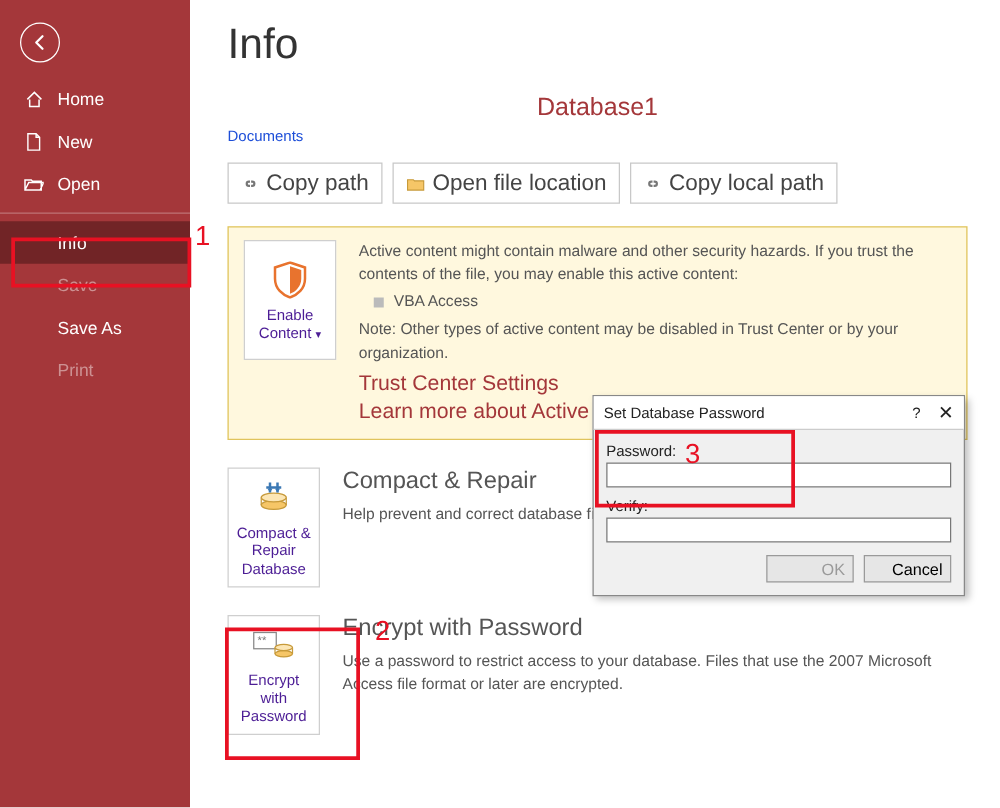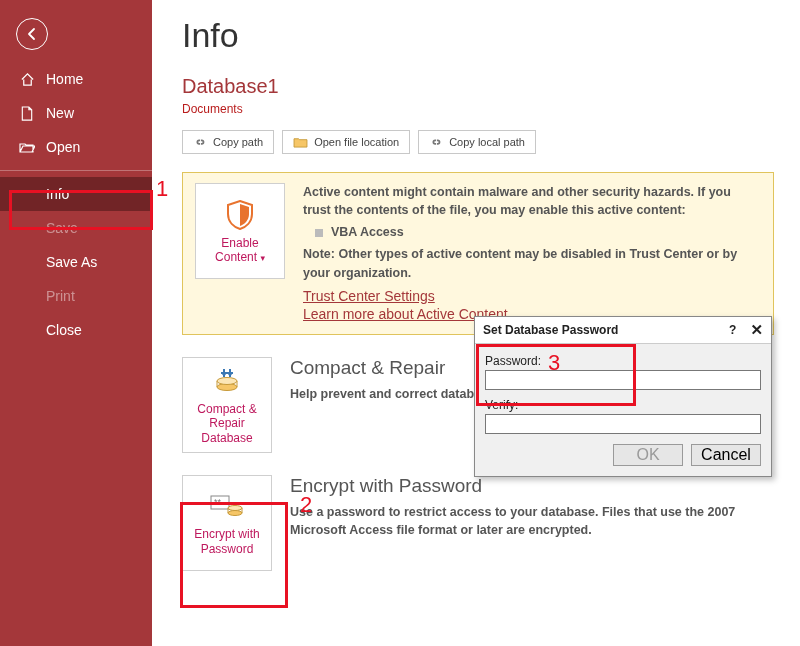--- a/index.html
+++ b/index.html
@@ -8,47 +8,47 @@
   .sidebar{width:152px;background:#A4373A;color:#fff;display:flex;flex-direction:column;padding-top:12px;box-sizing:border-box;}
   .back-btn{width:30px;height:30px;border:1.5px solid #fff;border-radius:50%;margin:6px 0 12px 16px;display:flex;align-items:center;justify-content:center;cursor:pointer;}
   .nav-item{display:flex;align-items:center;height:34px;padding-left:18px;color:#fff;cursor:pointer;font-size:14px;}
   .nav-item.selected{background:#712426;}
   .nav-item.disabled{color:rgba(255,255,255,0.45);cursor:default;}
   .nav-icon{width:18px;display:flex;align-items:center;justify-content:center;margin-right:10px;}
   .nav-spacer{height:6px;}
   
   .main{flex:1;padding:16px 26px 0 30px;box-sizing:border-box;overflow:hidden;position:relative;}
   h1.page-title{font-size:34px;font-weight:300;margin:0 0 20px 0;color:#333;}
-  .db-name{color:#A4373A;font-size:20px;margin:0 0 4px 0;}
-  .db-path{font-size:12px;color:#b91c1c;margin:0 0 14px 0;}
+  .db-name{color:#A4373A;font-size:20px;margin:0 0 4px 0;text-align:center;}
+  .db-path{font-size:12px;color:#1d4ed8;margin:0 0 14px 0;}
   .toolbar{display:flex;gap:8px;margin-bottom:18px;}
-  .tool-btn{border:1px solid #c8c8c8;background:#fff;padding:5px 10px;font-size:11px;display:flex;align-items:flex-start;gap:6px;cursor:pointer;color:#444;}
+  .tool-btn{border:1px solid #c8c8c8;background:#fff;padding:5px 10px;font-size:18px;display:flex;align-items:center;gap:6px;cursor:pointer;color:#444;}
   .tool-btn svg{flex:0 0 auto;}
   
   .tile-row{display:flex;align-items:flex-start;margin-bottom:22px;position:relative;}
-  .tile{width:90px;height:96px;border:1px solid #cfcfcf;background:#fff;display:flex;flex-direction:column;align-items:center;justify-content:center;text-align:center;font-size:12px;color:#be185d;cursor:pointer;box-sizing:border-box;padding:4px;}
+  .tile{width:74px;height:96px;border:1px solid #cfcfcf;background:#fff;display:flex;flex-direction:column;align-items:center;justify-content:center;text-align:center;font-size:12px;color:#4c1d95;cursor:pointer;box-sizing:border-box;padding:4px;}
   .tile .tile-icon{height:34px;display:flex;align-items:center;justify-content:center;margin-bottom:4px;}
   .tile-label{line-height:1.2;}
   .tile-body{margin-left:18px;flex:1;}
   .tile-body h3{margin:0 0 6px 0;font-size:19px;font-weight:400;color:#555;}
-  .tile-body p{margin:0 0 4px 0;font-size:12.5px;color:#555;line-height:1.45;font-weight:bold;}
-  .tile-body a{color:#A4373A;text-decoration:underline;font-size:14px;display:inline-block;margin-top:2px;cursor:pointer;}
+  .tile-body p{margin:0 0 4px 0;font-size:12.5px;color:#555;line-height:1.45;}
+  .tile-body a{color:#A4373A;font-size:17px;display:inline-block;margin-top:2px;cursor:pointer;}
   
   .sec-box{background:#FFF8DE;border:1px solid #E0C45C;padding:10px 12px 12px 12px;display:flex;align-items:flex-start;}
   .sec-box .tile{background:#fff;}
   .bullet{display:inline-block;width:8px;height:8px;background:#bbb;margin-right:8px;vertical-align:middle;}
   
   .dialog{position:absolute;left:474px;top:316px;width:296px;background:#F0F0F0;border:1px solid #888;box-shadow:3px 3px 6px rgba(0,0,0,0.25);font-size:12px;color:#222;}
-  .dialog-title{display:flex;align-items:center;justify-content:space-between;background:#fff;border-bottom:1px solid #ccc;height:26px;padding:0 8px;font-size:12px;font-weight:bold;}
+  .dialog-title{display:flex;align-items:center;justify-content:space-between;background:#fff;border-bottom:1px solid #ccc;height:26px;padding:0 8px;font-size:12px;}
   .dialog-title .right{display:flex;align-items:center;gap:14px;}
   .dialog-body{padding:8px 10px 10px 10px;}
   .dlg-label{margin:2px 0 2px 0;}
   .dlg-input{width:100%;height:20px;border:1px solid #777;background:#fff;box-sizing:border-box;margin-bottom:6px;}
   .dlg-buttons{display:flex;justify-content:flex-end;gap:8px;margin-top:4px;}
-  .dlg-btn{width:70px;height:22px;border:1px solid #9a9a9a;background:#E6E6E6;font-size:16px;cursor:pointer;}
+  .dlg-btn{width:70px;height:22px;border:1px solid #9a9a9a;background:#E6E6E6;font-size:13px;cursor:pointer;text-align:right;}
   .dlg-btn.disabled{color:#9a9a9a;cursor:default;}
   .close-x{font-size:15px;cursor:pointer;}
   .help-q{cursor:pointer;}
   
   .anno{position:absolute;border:3px solid #E81123;box-sizing:border-box;pointer-events:none;}
   .anno-num{position:absolute;color:#E81123;font-size:22px;font-weight:400;pointer-events:none;}
 </style>
 </head>
 <body>
 
@@ -94,24 +94,20 @@
       <span class="nav-icon"></span>
       <span>Save</span>
     </div>
     <div class="nav-item">
       <span class="nav-icon"></span>
       <span>Save As</span>
     </div>
     <div class="nav-item disabled">
       <span class="nav-icon"></span>
       <span>Print</span>
-    </div>
-    <div class="nav-item">
-      <span class="nav-icon"></span>
-      <span>Close</span>
     </div>
   </div>
 
   <div class="main">
     <h1 class="page-title">Info</h1>
     <div class="db-name">Database1</div>
     <div class="db-path">Documents</div>
 
     <div class="toolbar">
       <button class="tool-btn">

